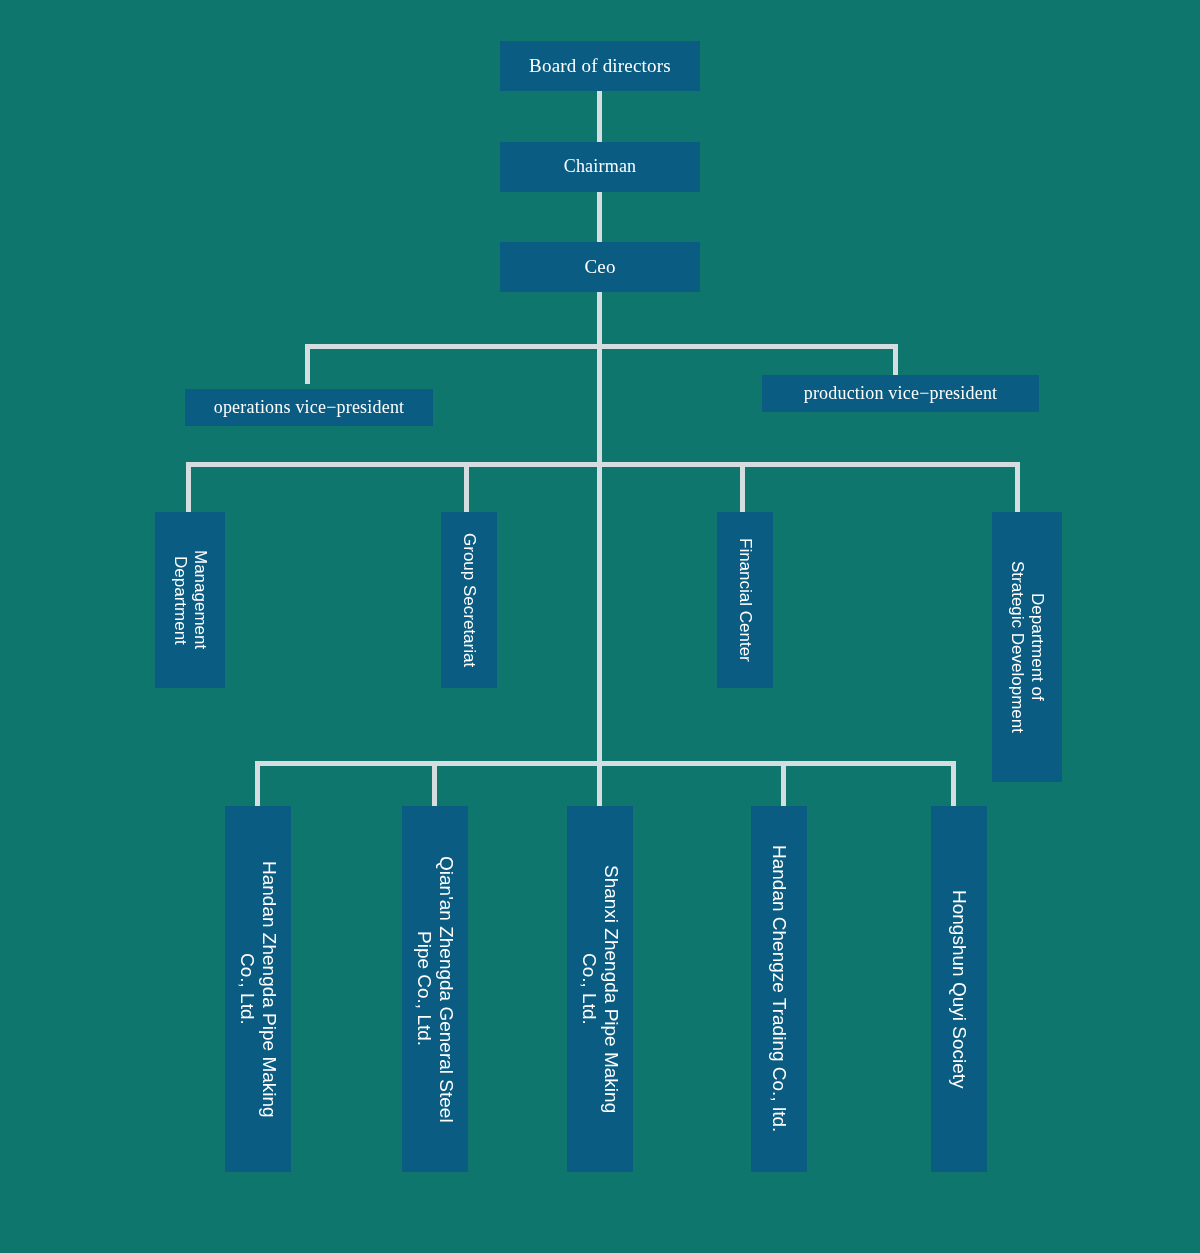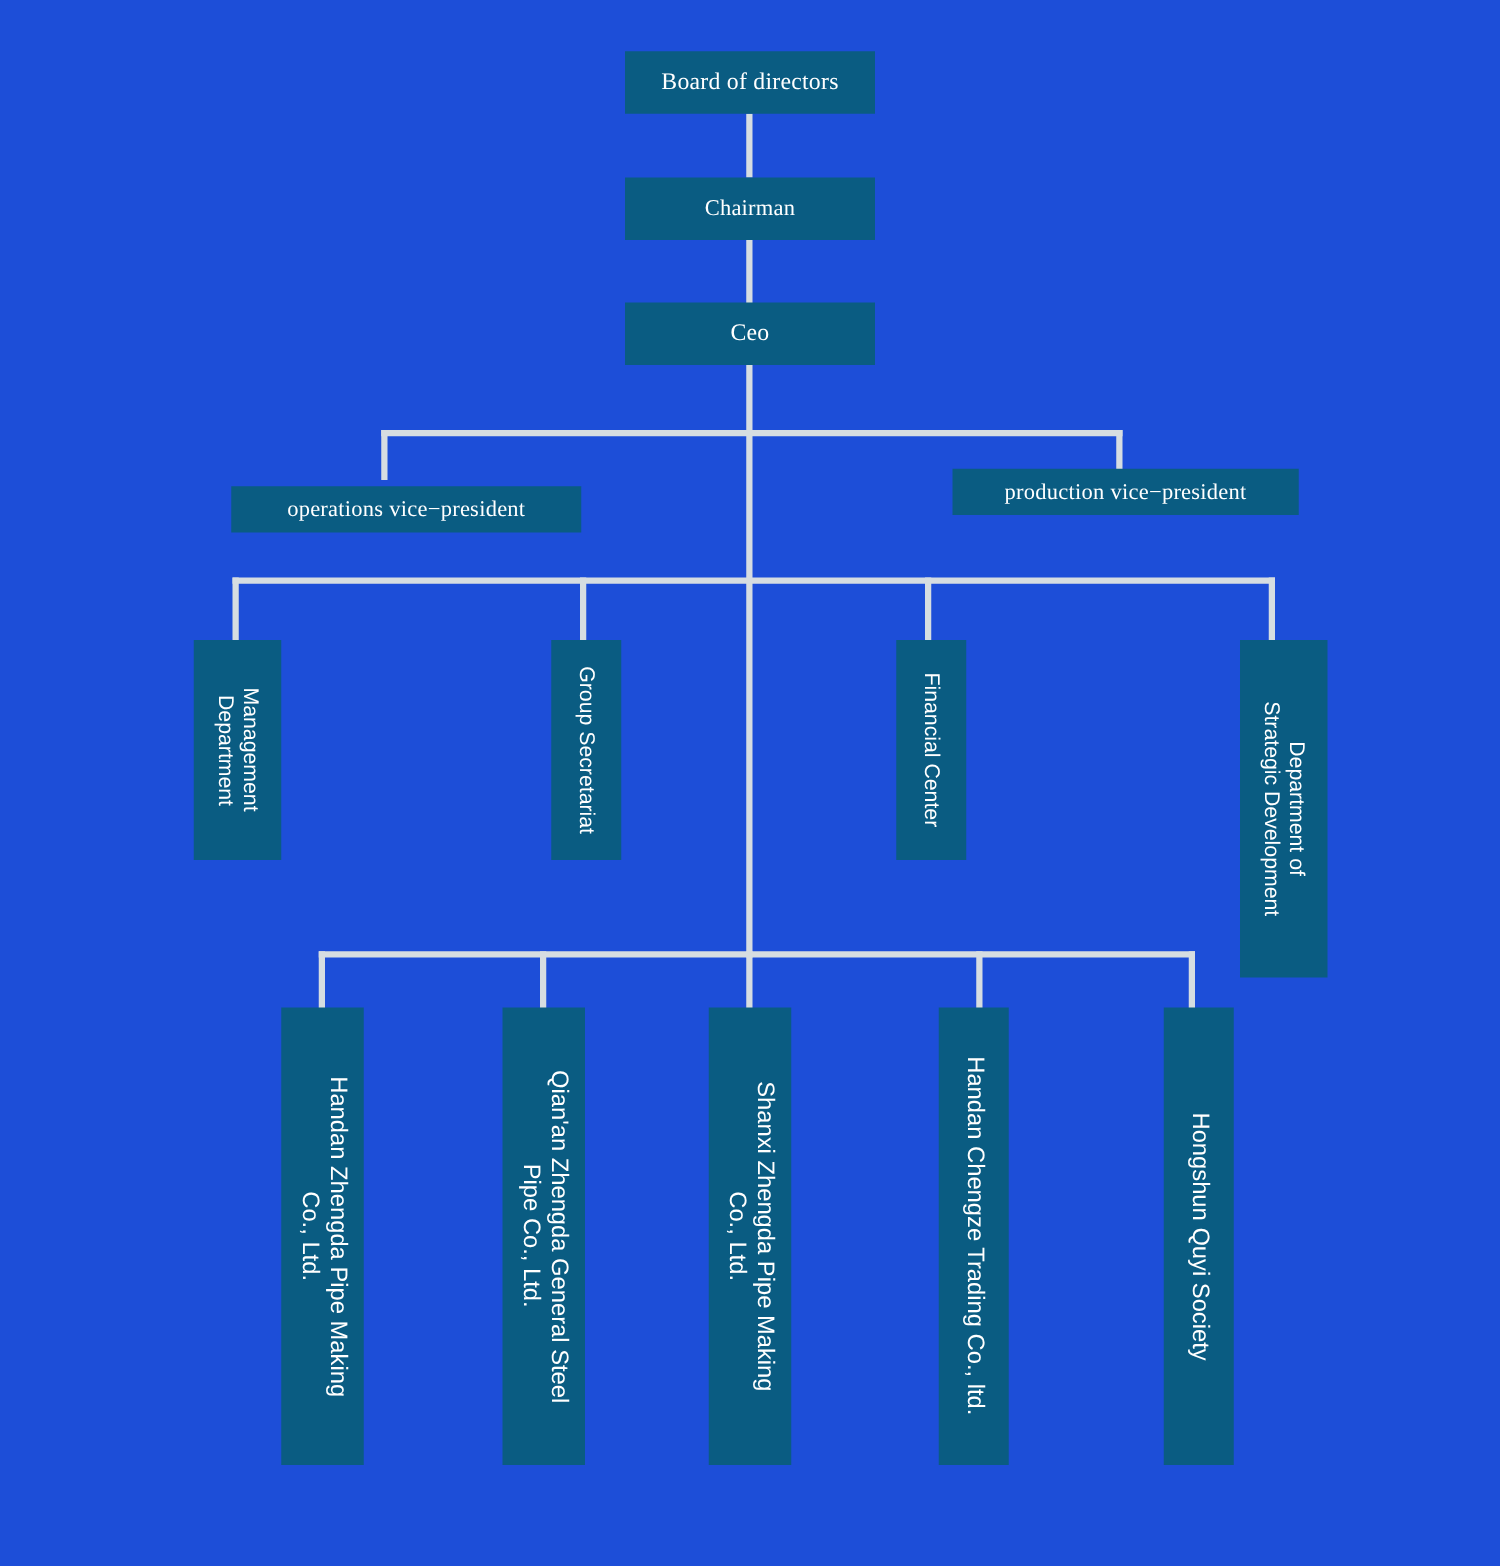--- a/index.html
+++ b/index.html
@@ -5,21 +5,21 @@
 <style>
   html, body {
     margin: 0;
     padding: 0;
     background: #ffffff;
   }
   #chart-root {
     position: relative;
     width: 1200px;
     height: 1253px;
-    background: #1d4ed8;
+    background: #0f766e;
     overflow: hidden;
     font-family: "Liberation Sans", sans-serif;
   }
 
   
   .conn {
     position: absolute;
     background: #d6dde1;
   }
   .conn-v { width: 5px; }
@@ -104,21 +104,21 @@
   </div>
 
   <div class="node node-h s-chair" style="left:500px; top:142px; width:200px; height:50px;text-align:right;">
     <span class="label">Chairman</span>
   </div>
 
   <div class="node node-h s-ceo" style="left:500px; top:242px; width:200px; height:50px;">
     <span class="label">Ceo</span>
   </div>
 
-  <div class="node node-h s-vp" style="left:185px; top:389px; width:280px; height:37px;">
+  <div class="node node-h s-vp" style="left:185px; top:389px; width:248px; height:37px;">
     <span class="label">operations vice−president</span>
   </div>
 
   <div class="node node-h s-vp" style="left:762px; top:375px; width:277px; height:37px;">
     <span class="label">production vice−president</span>
   </div>
 
   <div class="node node-v s-dept" style="left:155px; top:512px; width:70px; height:176px;">
     <span class="vtext">
       <span class="ln">Management</span>

